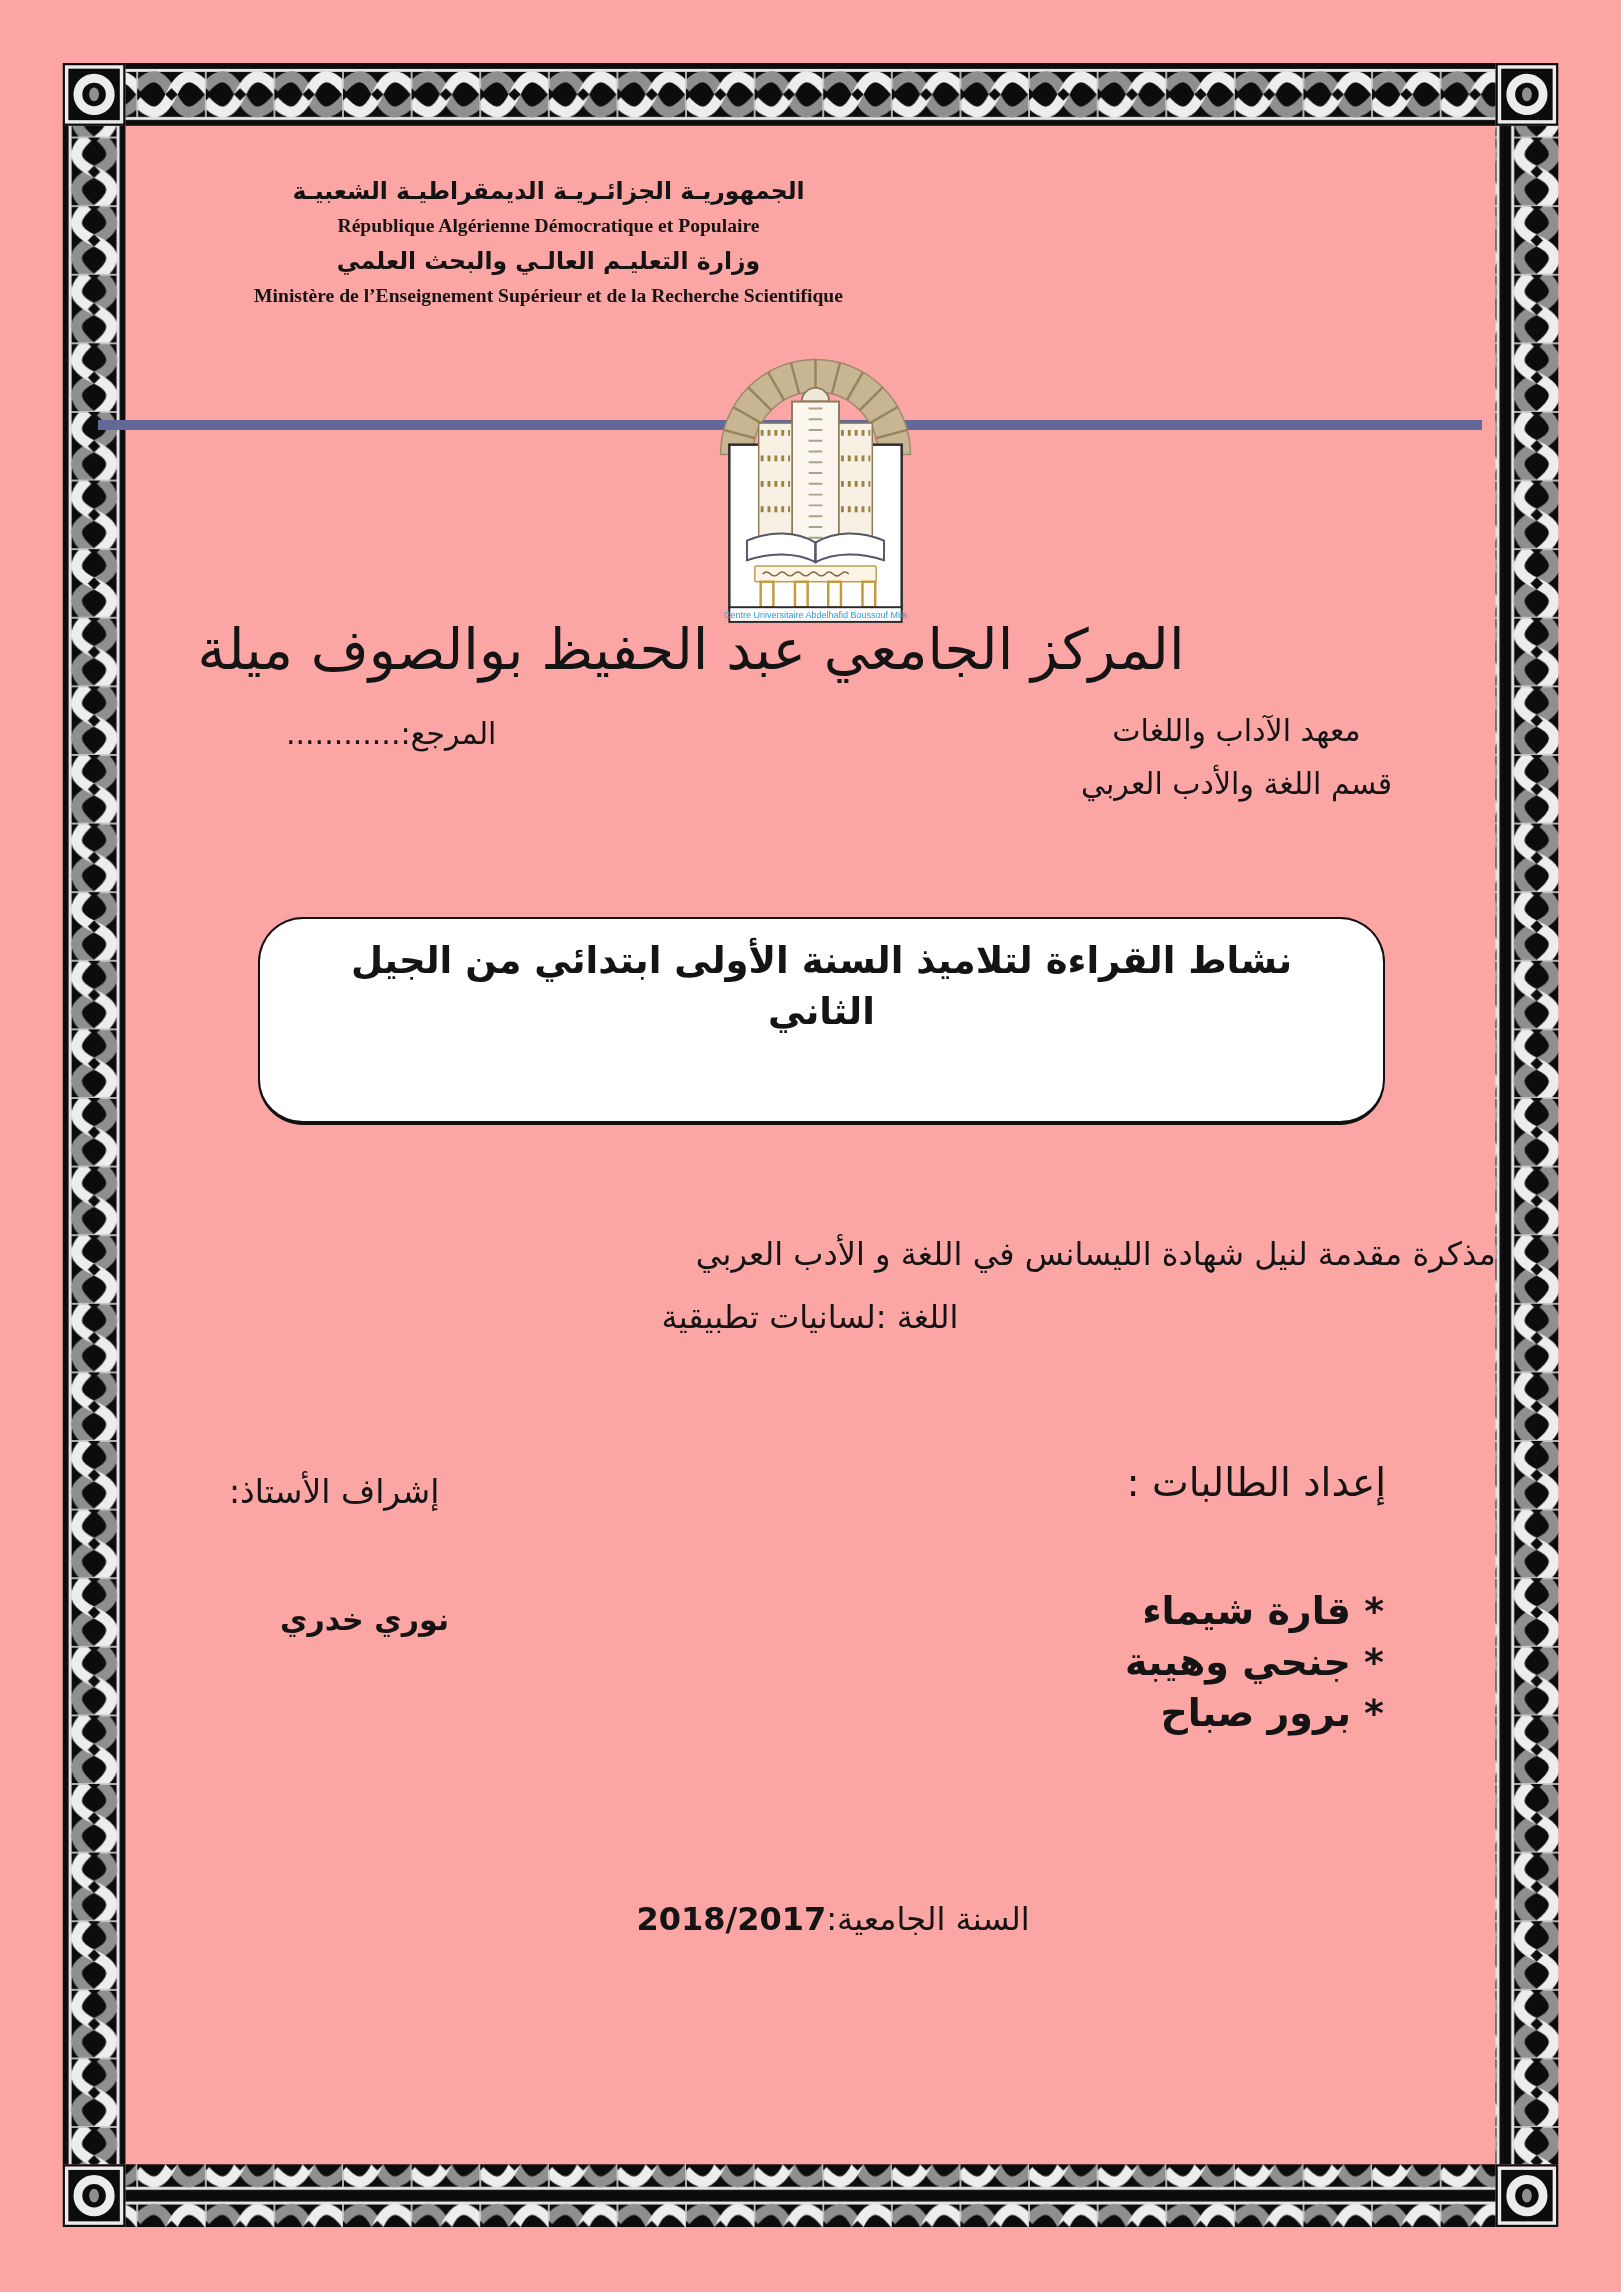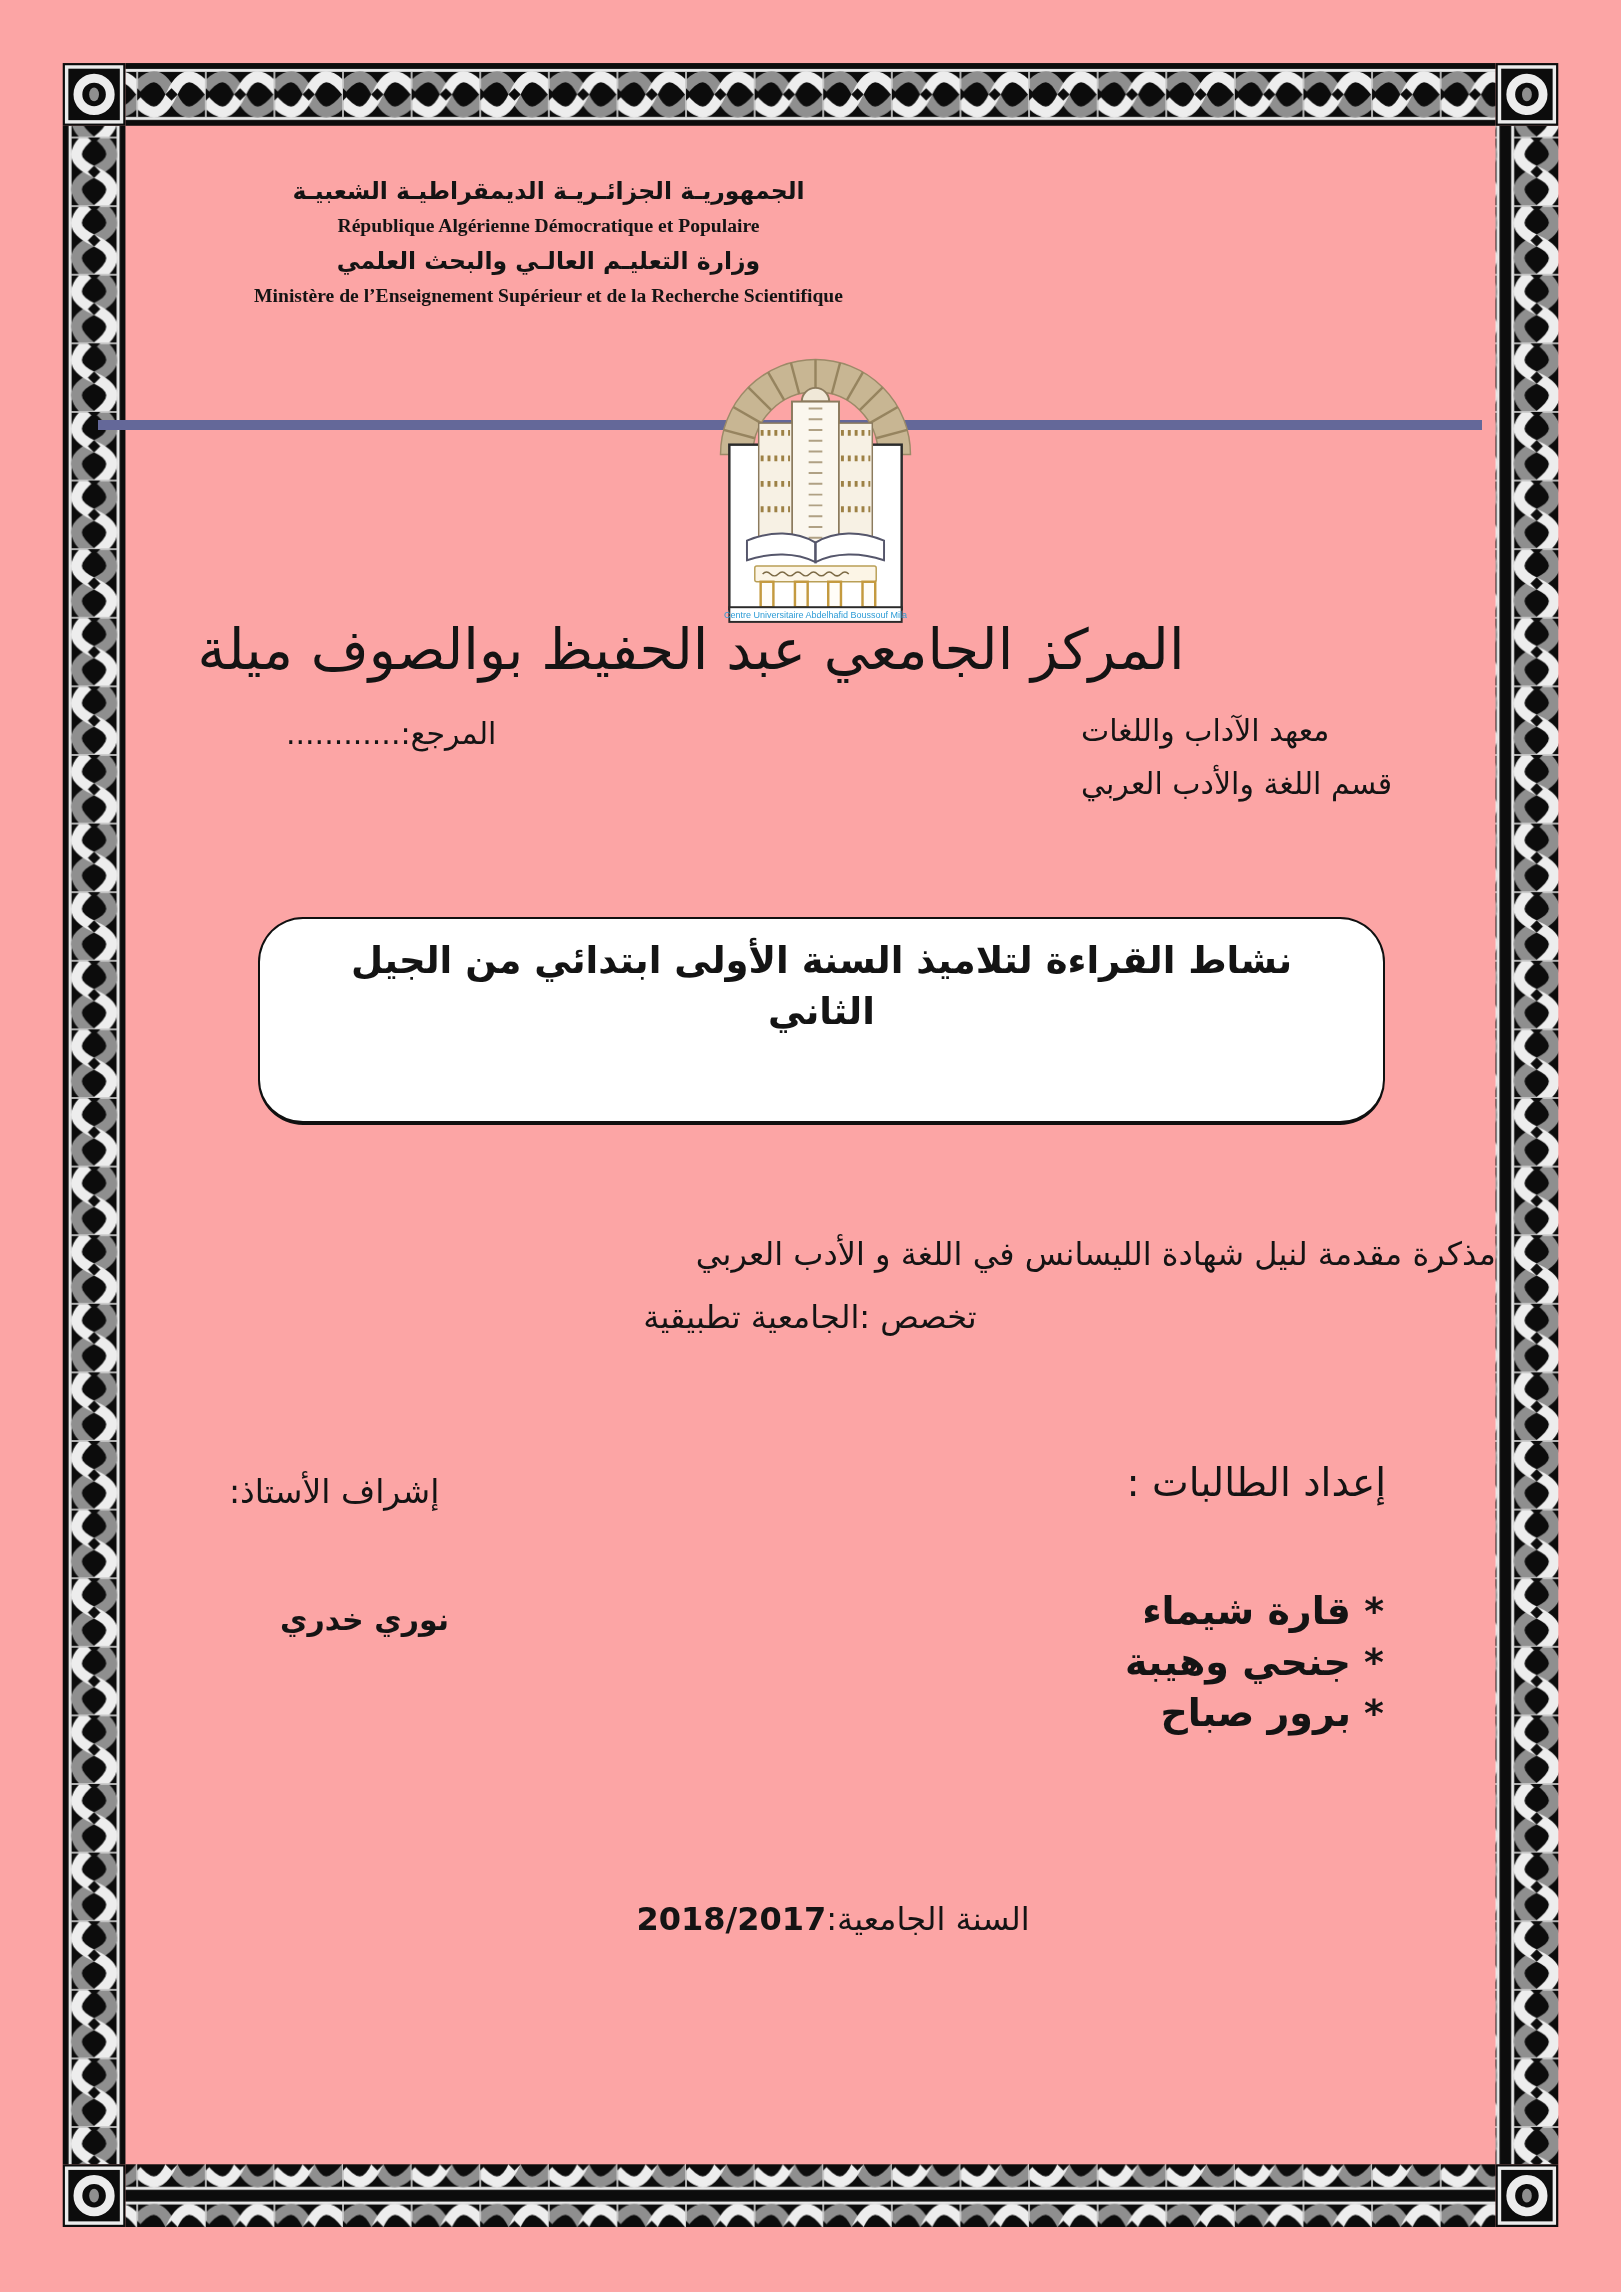--- a/index.html
+++ b/index.html
@@ -11,21 +11,21 @@
     font-family:"DejaVu Sans", sans-serif;
     color:#141414;
   }
   .frame-svg{position:absolute;left:0;top:0;z-index:0;}
   .divider{position:absolute;left:98px;top:420px;width:1384px;height:9.8px;background:#646899;z-index:1;}
   .logo{position:absolute;left:698px;top:329px;width:235px;height:294px;z-index:2;}
   .header-block{position:absolute;left:127px;top:173px;width:843px;text-align:center;z-index:2;}
   .h-ar{font-weight:bold;font-size:23.5px;line-height:36px;direction:rtl;font-family:"DejaVu Sans",sans-serif;}
   .h-fr{font-weight:bold;font-size:19.6px;line-height:34px;font-family:"Liberation Serif",serif;}
   .center-name{position:absolute;left:54px;top:617px;width:1274px;text-align:center;font-size:56px;direction:rtl;z-index:2;}
-  .institute-block{position:absolute;right:229px;top:704px;text-align:left;font-size:30px;line-height:53px;direction:rtl;z-index:2;}
+  .institute-block{position:absolute;right:229px;top:704px;text-align:center;font-size:30px;line-height:53px;direction:rtl;z-index:2;}
   .ref-label{position:absolute;left:286px;top:716px;font-size:30px;direction:rtl;z-index:2;}
   .title-box{
     position:absolute;left:258px;top:917px;width:1127px;height:208px;
     border:2.9px solid #101010;border-bottom-width:4.9px;border-radius:45px;
     box-sizing:border-box;z-index:2;background:#fff;
   }
   .title-text{margin-top:15.7px;padding:0 43px;font-size:37px;font-weight:bold;text-align:center;direction:rtl;line-height:51px;}
   .memoir-line1{position:absolute;left:124px;top:1235px;width:1372px;text-align:right;font-size:32px;direction:rtl;z-index:2;}
   .memoir-line2{position:absolute;left:124px;top:1298px;width:1372px;text-align:center;font-size:32px;direction:rtl;z-index:2;}
   .prep-label{position:absolute;right:235px;top:1460px;font-size:39px;direction:rtl;z-index:2;}
@@ -155,21 +155,21 @@
     <div>معهد الآداب واللغات</div>
     <div>قسم اللغة والأدب العربي</div>
   </div>
   <div class="ref-label">المرجع:............</div>
 
   <div class="title-box">
     <div class="title-text">نشاط القراءة لتلاميذ السنة الأولى ابتدائي من الجيل الثاني</div>
   </div>
 
   <div class="memoir-line1">مذكرة مقدمة لنيل شهادة الليسانس في اللغة و الأدب العربي</div>
-  <div class="memoir-line2">تخصص :الجامعية تطبيقية</div>
+  <div class="memoir-line2">اللغة :لسانيات تطبيقية</div>
 
   <div class="prep-label">إعداد الطالبات :</div>
   <div class="sup-label">إشراف الأستاذ:</div>
 
   <div class="students">
     <div>* قارة شيماء</div>
     <div>* جنحي وهيبة</div>
     <div>* برور صباح</div>
   </div>
   <div class="sup-name">نوري خدري</div>

